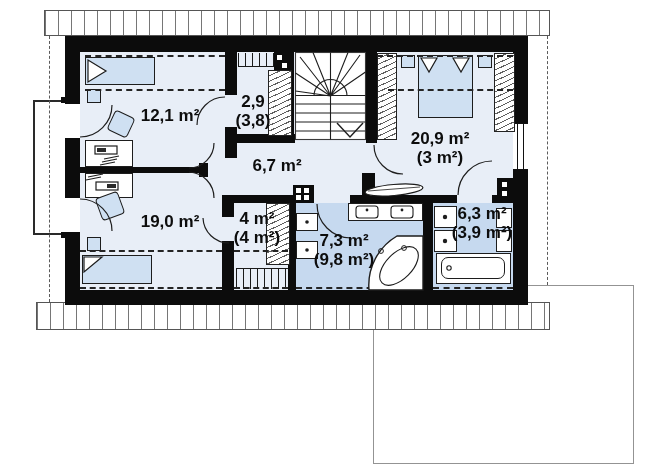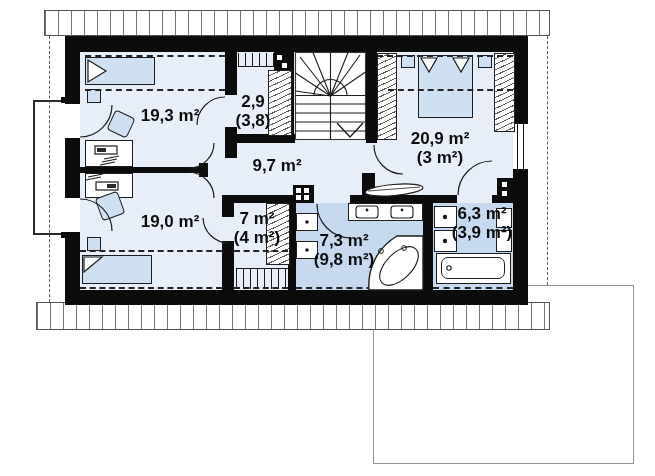--- a/index.html
+++ b/index.html
@@ -185,38 +185,38 @@
       <circle cx="402" cy="210" r="1.4" fill="#1d1d1d" stroke="none"></circle>
       <circle cx="307" cy="222" r="1.8" fill="#1d1d1d" stroke="none"></circle>
       <circle cx="307" cy="250" r="1.8" fill="#1d1d1d" stroke="none"></circle>
       <circle cx="445" cy="217" r="2.2" fill="#1d1d1d" stroke="none"></circle>
       <circle cx="445" cy="241" r="2.2" fill="#1d1d1d" stroke="none"></circle>
       <circle cx="449" cy="268" r="2.2"></circle>
     </g>
   </svg>
 
   <div class="room-label" style="left:170px;top:116px;">
-    <span>19,3 m²</span>
+    <span>12,1 m²</span>
   </div>
   <div class="room-label" style="left:253px;top:111px;">
     <span>2,9</span>
     <span>(3,8)</span>
   </div>
   <div class="room-label" style="left:440px;top:148px;">
     <span>20,9 m²</span>
     <span>(3 m²)</span>
   </div>
   <div class="room-label" style="left:277px;top:166px;">
-    <span>9,7 m²</span>
+    <span>6,7 m²</span>
   </div>
   <div class="room-label" style="left:170px;top:222px;">
     <span>19,0 m²</span>
   </div>
   <div class="room-label" style="left:257px;top:228px;">
-    <span>7 m²</span>
+    <span>4 m²</span>
     <span>(4 m²)</span>
   </div>
   <div class="room-label" style="left:344px;top:250px;">
     <span>7,3 m²</span>
     <span>(9,8 m²)</span>
   </div>
   <div class="room-label" style="left:482px;top:223px;">
     <span>6,3 m²</span>
     <span>(3,9 m²)</span>
   </div>

